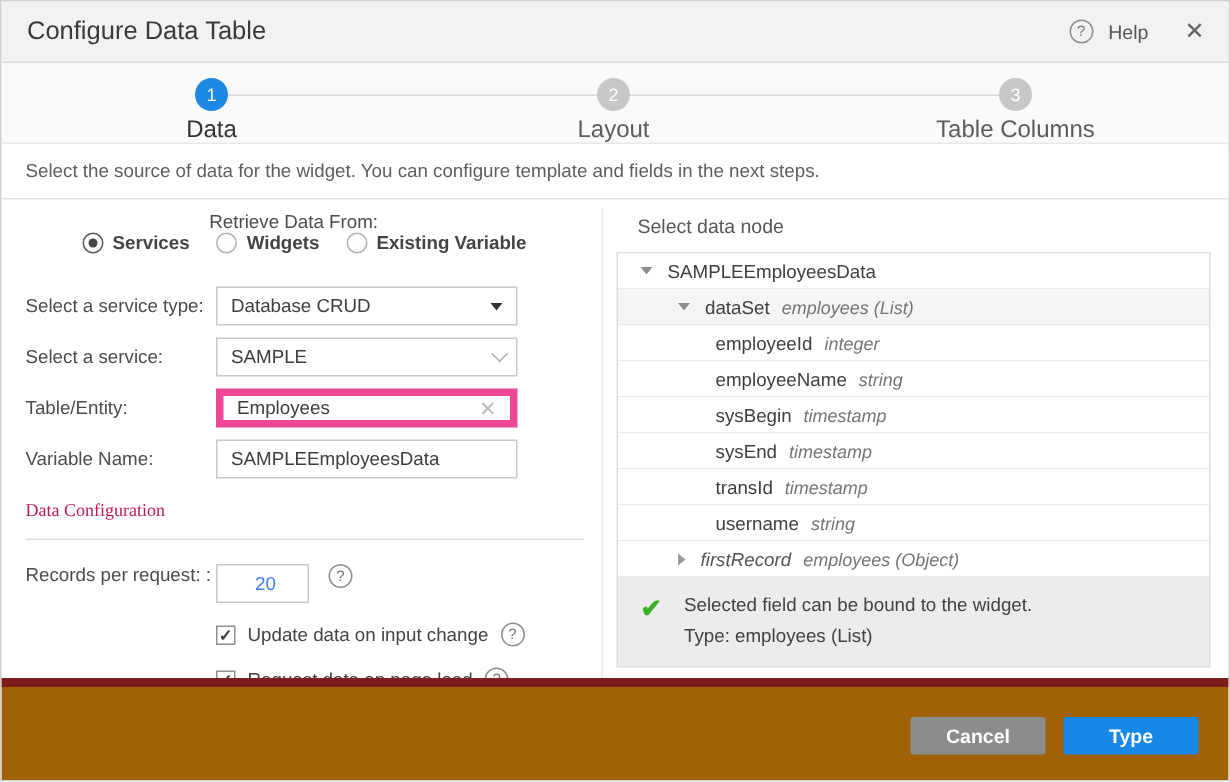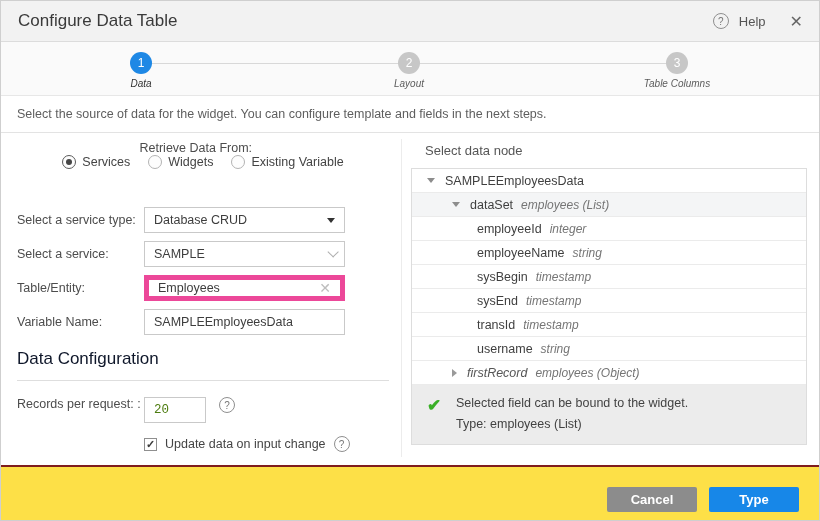--- a/index.html
+++ b/index.html
@@ -14,21 +14,21 @@
   .qicon { display:inline-flex; align-items:center; justify-content:center; width:16px; height:16px; border:1px solid #8f8f8f; border-radius:50%; font-size:10px; color:#777; }
   .help-text { font-size:13px; color:#555; cursor:pointer; }
   .close-x { font-size:16px; color:#666; margin-left:14px; cursor:pointer; }
 
   
   .stepper { position:absolute; top:41px; left:0; right:0; height:54px; background:#fafafa; border-bottom:1px solid #e7e7e7; }
   .step-line { position:absolute; top:21px; left:140px; width:536px; height:1px; background:#d8d8d8; }
   .step { position:absolute; top:10px; width:120px; margin-left:-60px; text-align:center; }
   .step .circ { display:inline-flex; width:22px; height:22px; border-radius:50%; background:#c7c7c7; color:#fff; font-size:12px; align-items:center; justify-content:center; position:relative; z-index:2; }
   .step.active .circ { background:#1e88e5; }
-  .step .slabel { margin-top:4px; font-size:10px; color:#5c5c5c;font-style:italic; }
+  .step .slabel { margin-top:4px; font-size:16px; color:#5c5c5c; }
   .step.active .slabel { color:#333; }
   .step1 { left:140px; } .step2 { left:408px; } .step3 { left:676px; }
 
   
   .descbar { position:absolute; top:96px; left:0; right:0; height:36px; border-bottom:1px solid #e3e3e3; background:#fff; }
   .descbar p { position:absolute; left:16px; top:10px; font-size:12.5px; color:#5e5e5e; }
 
   .vline { position:absolute; left:400px; top:138px; width:1px; height:318px; background:#ececec; }
 
   
@@ -42,27 +42,27 @@
   .radio.selected .rdot::after { content:""; position:absolute; left:3px; top:3px; width:6px; height:6px; border-radius:50%; background:#454545; }
 
   .selectbox, .textinput { width:201px; height:26px; border:1px solid #c9c9c9; background:#fff; font-size:12.5px; color:#3d3d3d; display:flex; align-items:center; padding:0 9px; position:relative; }
   .selectbox { cursor:pointer; justify-content:space-between;gap:17px; }
   .arrow-solid { width:0; height:0; border-left:4px solid transparent; border-right:4px solid transparent; border-top:5px solid #333; }
   .chev { width:8px; height:8px; border-right:1px solid #aeaeae; border-bottom:1px solid #aeaeae; transform:rotate(45deg) translateY(-3px); }
   .textinput input { border:none; outline:none; width:100%; font-size:12.5px; color:#3d3d3d; font-family:"Liberation Sans", sans-serif; background:transparent; }
   .textinput.focused { border:5px solid #ec4899; }
   .clear-x { color:#bdbdbd; font-size:14px; cursor:pointer; flex:none; margin-left:4px; }
 
-  .section-title { font-size:17px; color:#0f172a; margin:14px 0 11px 0; }
+  .section-title { font-size:12px; color:#be185d; margin:14px 0 11px 0;font-family:Liberation Serif, serif; }
   .hrline { border:none; border-top:1px solid #dedede; margin:0 0 16px 0; }
 
   .records-row { display:flex; align-items:flex-start; margin-bottom:13px; }
   .records-row .flabel { width:127px; flex:none; font-size:12.5px; color:#4c4c4c; }
   .smallinput { width:62px; height:26px; border:1px solid #c9c9c9; padding:0 9px; display:flex; align-items:center; margin-right:13px; }
-  .smallinput input { border:none; outline:none; width:100%; font-size:12.5px; color:#4d7c0f; font-family:Liberation Mono, monospace; }
+  .smallinput input { border:none; outline:none; width:100%; font-size:12.5px; color:#3b82f6; font-family:Liberation Sans, sans-serif;margin-left:16px; }
 
   .chk-row { display:flex; align-items:center; gap:8px; margin:0 0 14px 127px; font-size:12.5px; color:#444; }
   .cbox { width:13px; height:13px; border:1px solid #8f8f8f; background:#fff; display:inline-flex; align-items:center; justify-content:center; font-size:11px; color:#3d3d3d; font-weight:bold; flex:none; cursor:pointer; }
 
   
   .rightcol { position:absolute; left:410px; top:140px; width:396px; }
   .node-title { font-size:13px; color:#565656; margin:2px 0 10px 14px; }
   .tree { border:1px solid #ddd; background:#fff; }
   .trow { height:24px; display:flex; align-items:center; border-bottom:1px solid #ebebeb; font-size:12.5px; color:#3f3f3f; cursor:pointer; background:#fff; }
   .trow:last-of-type { border-bottom:none; }
@@ -71,21 +71,21 @@
   .caret-right { width:0; height:0; border-top:4px solid transparent; border-bottom:4px solid transparent; border-left:5px solid #9a9a9a; margin-right:10px; flex:none; }
   .ind0 { padding-left:15px; } .ind1 { padding-left:40px; } .ind2 { padding-left:65px;text-align:right; }
   .ttype { font-style:italic; color:#757575; font-size:12px; margin-left:8px; }
   .titalic { font-style:italic; color:#555; }
   .infobox { background:#ececec; padding:11px 14px 13px 44px; position:relative; }
   .green-check { position:absolute; left:15px; top:12px; color:#3aaf27; font-size:17px; line-height:1; font-weight:bold; }
   .infobox .l1 { font-size:12.5px; color:#424242; }
   .infobox .l2 { font-size:12.5px; color:#424242; margin-top:7px; }
 
   
-  .footer { position:absolute; left:0; right:0; bottom:0; height:55px; border-top:2px solid #7f1d1d; background:#fde047; }
+  .footer { position:absolute; left:0; right:0; bottom:0; height:68px; border-top:6px solid #7f1d1d; background:#a16207; }
   .btn { position:absolute; top:20px; width:90px; height:25px; border:none; border-radius:2px; font-size:13px; font-weight:bold; color:#fff; cursor:pointer; font-family:"Liberation Sans", sans-serif; }
   .btn-cancel { right:122px; background:#8c8c8c; }
   .btn-next { right:20px; background:#1787e8; }
 </style>
 </head>
 <body>
 
 <div class="dialog">
 
   <div class="titlebar">
@@ -115,21 +115,21 @@
 
   <div class="descbar">
     <p>Select the source of data for the widget. You can configure template and fields in the next steps.</p>
   </div>
 
   <div class="vline"></div>
 
   <div class="leftcol">
     <div class="frow radio-group-row" style="margin-bottom:0;flex-direction:column;">
       <span class="flabel">Retrieve Data From:</span>
-      <div class="radio-group" style="margin-bottom:16px;">
+      <div class="radio-group" style="margin-bottom:0;font-weight:bold;">
         <span class="radio selected">
           <span class="rdot"></span>
           <span>Services</span>
         </span>
         <span class="radio">
           <span class="rdot"></span>
           <span>Widgets</span>
         </span>
         <span class="radio">
           <span class="rdot"></span>

